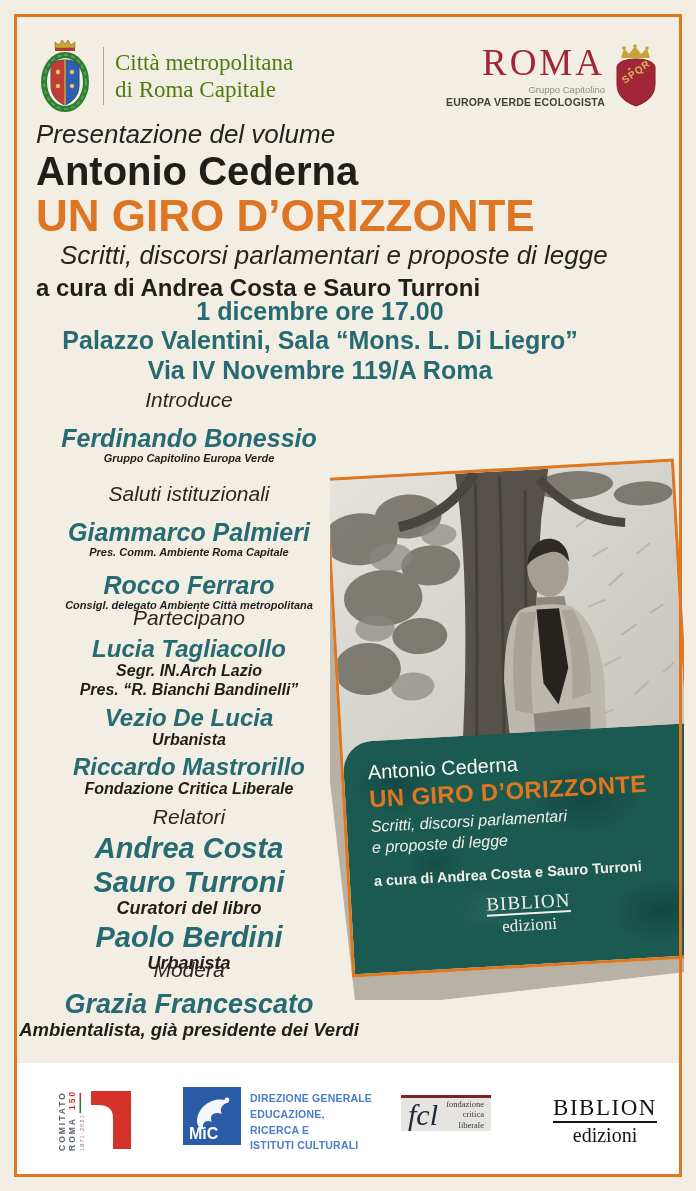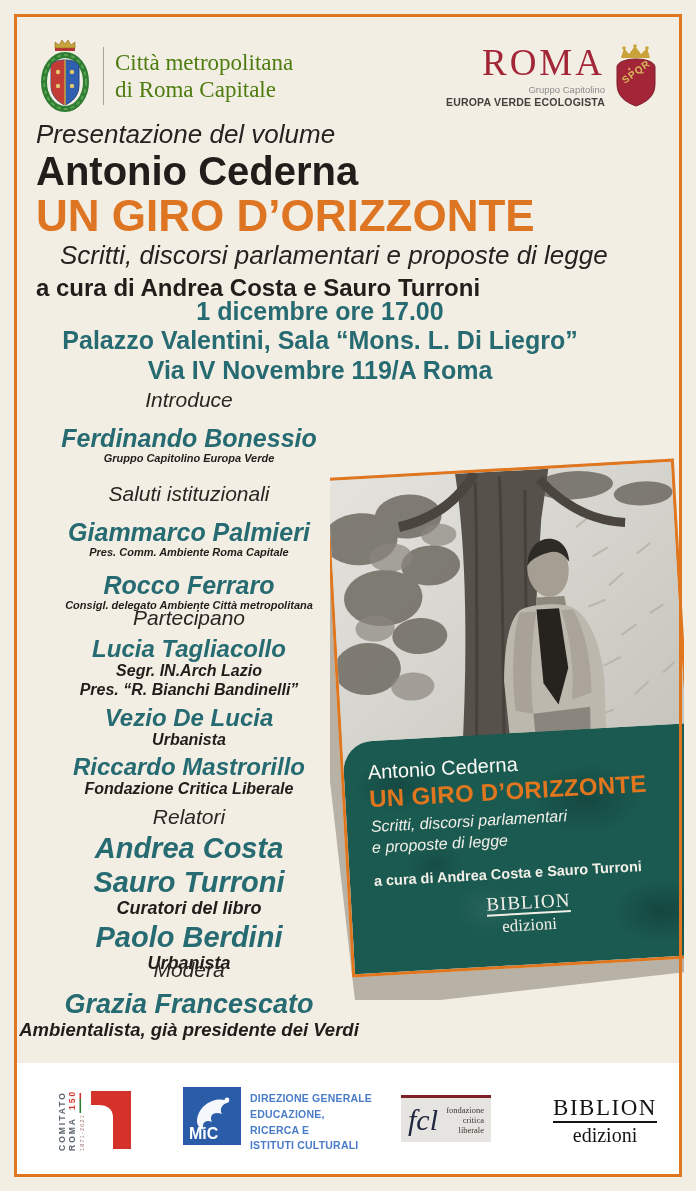--- a/index.html
+++ b/index.html
@@ -75,21 +75,21 @@
   .bc-edit   { font-size:14.5px; font-weight:bold; margin-top:14px; }
   .bc-pub    { text-align:center; margin-top:12px; font-family:"Liberation Serif", serif; }
   .bc-pub-name { display:inline-block; font-size:19px; letter-spacing:1px; border-bottom:2px solid #f2efe8; line-height:1.1;}
   .bc-pub-sub  { font-size:17px; margin-top:1px; }
 
   
   .footer { position:absolute; left:15px; right:15px; top:1063px; height:112px; background:#ffffff; z-index:20; }
   .logo-comitato { position:absolute; left:40px; top:26px; }
   .logo-mic { position:absolute; left:168px; top:24px; display:flex; gap:9px; align-items:flex-start; }
   .mic-text { font-size:10.5px; font-weight:bold; color:#4a7cc7; line-height:1.5; letter-spacing:.2px; padding-top:4px;}
-  .logo-fcl { position:absolute; left:386px; top:32px; width:90px; height:47px; background:#e6e4e1;
+  .logo-fcl { position:absolute; left:386px; top:32px; width:90px; height:36px; background:#e6e4e1;
               border-top:3px solid #7e2127; display:flex; align-items:center; padding:2px 7px; gap:6px; }
   .fcl-acr { font-family:"Liberation Serif", serif; font-style:italic; font-size:30px; color:#20273f; line-height:1;}
   .fcl-text { flex:1; text-align:right; font-family:"Liberation Serif", serif; font-size:8.5px; line-height:1.2; color:#3c3833; }
   .logo-biblion { position:absolute; left:530px; top:32px; width:120px; text-align:center; color:#141414;
                   font-family:"Liberation Serif", serif; }
   .bib-name { display:inline-block; font-size:23px; letter-spacing:1.5px; border-bottom:2px solid #141414; line-height:1.1; padding-bottom:1px;}
   .bib-sub  { font-size:20px; margin-top:1px; }
 </style>
 </head>
 <body>

